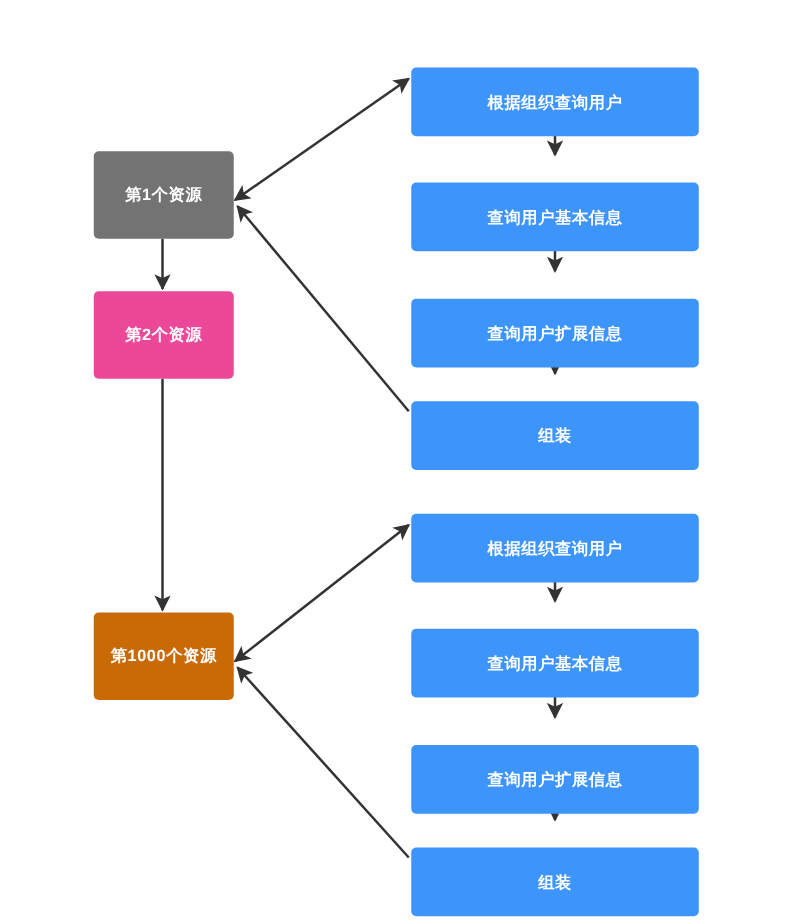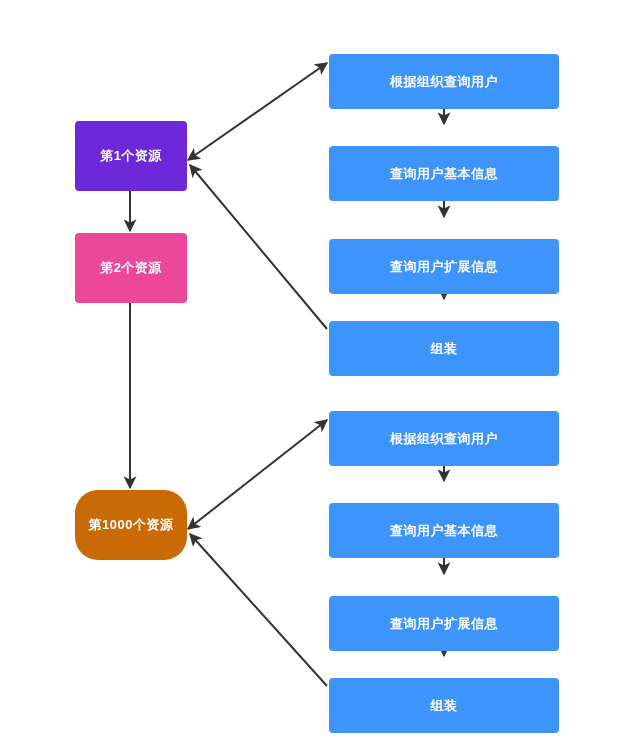--- a/index.html
+++ b/index.html
@@ -80,27 +80,27 @@
         <line x1="444" y1="274" x2="444" y2="299" stroke="#333333" stroke-width="2" marker-end="url(#arrowEnd)"></line>
         <line x1="188" y1="529" x2="327" y2="420" stroke="#333333" stroke-width="2" marker-end="url(#arrowEnd)" marker-start="url(#arrowStart)"></line>
         <line x1="327" y1="686" x2="190" y2="534" stroke="#333333" stroke-width="2" marker-end="url(#arrowEnd)"></line>
         <line x1="444" y1="446" x2="444" y2="481" stroke="#333333" stroke-width="2" marker-end="url(#arrowEnd)"></line>
         <line x1="444" y1="538" x2="444" y2="574" stroke="#333333" stroke-width="2" marker-end="url(#arrowEnd)"></line>
         <line x1="444" y1="631" x2="444" y2="656" stroke="#333333" stroke-width="2" marker-end="url(#arrowEnd)"></line>
       </g>
   </svg>
 
   <div id="nodes">
-      <div class="node resource" style="left: 75px; top: 121px; width: 112px; height: 70px; background: #6d28d9; color: rgb(255, 255, 255);">
+      <div class="node resource" style="left: 75px; top: 121px; width: 112px; height: 70px; background: #737373; color: rgb(255, 255, 255);">
         <span>第1个资源</span>
       </div>
       <div class="node resource" style="left: 75px; top: 233px; width: 112px; height: 70px; background: #ec4899; color: rgb(255, 255, 255);">
         <span>第2个资源</span>
       </div>
-      <div class="node resource" style="left: 75px; top: 490px; width: 112px; height: 70px; background: rgb(201, 106, 6); color: rgb(255, 255, 255); border-radius: 23px;">
+      <div class="node resource" style="left: 75px; top: 490px; width: 112px; height: 70px; background: rgb(201, 106, 6); color: rgb(255, 255, 255);">
         <span>第1000个资源</span>
       </div>
       <div class="node step" style="left: 329px; top: 34px; width: 230px; height: 55px; background: rgb(61, 148, 251); color: rgb(255, 255, 255);">
         <span>根据组织查询用户</span>
       </div>
       <div class="node step" style="left: 329px; top: 126px; width: 230px; height: 55px; background: rgb(61, 148, 251); color: rgb(255, 255, 255);">
         <span>查询用户基本信息</span>
       </div>
       <div class="node step" style="left: 329px; top: 219px; width: 230px; height: 55px; background: rgb(61, 148, 251); color: rgb(255, 255, 255);">
         <span>查询用户扩展信息</span>

